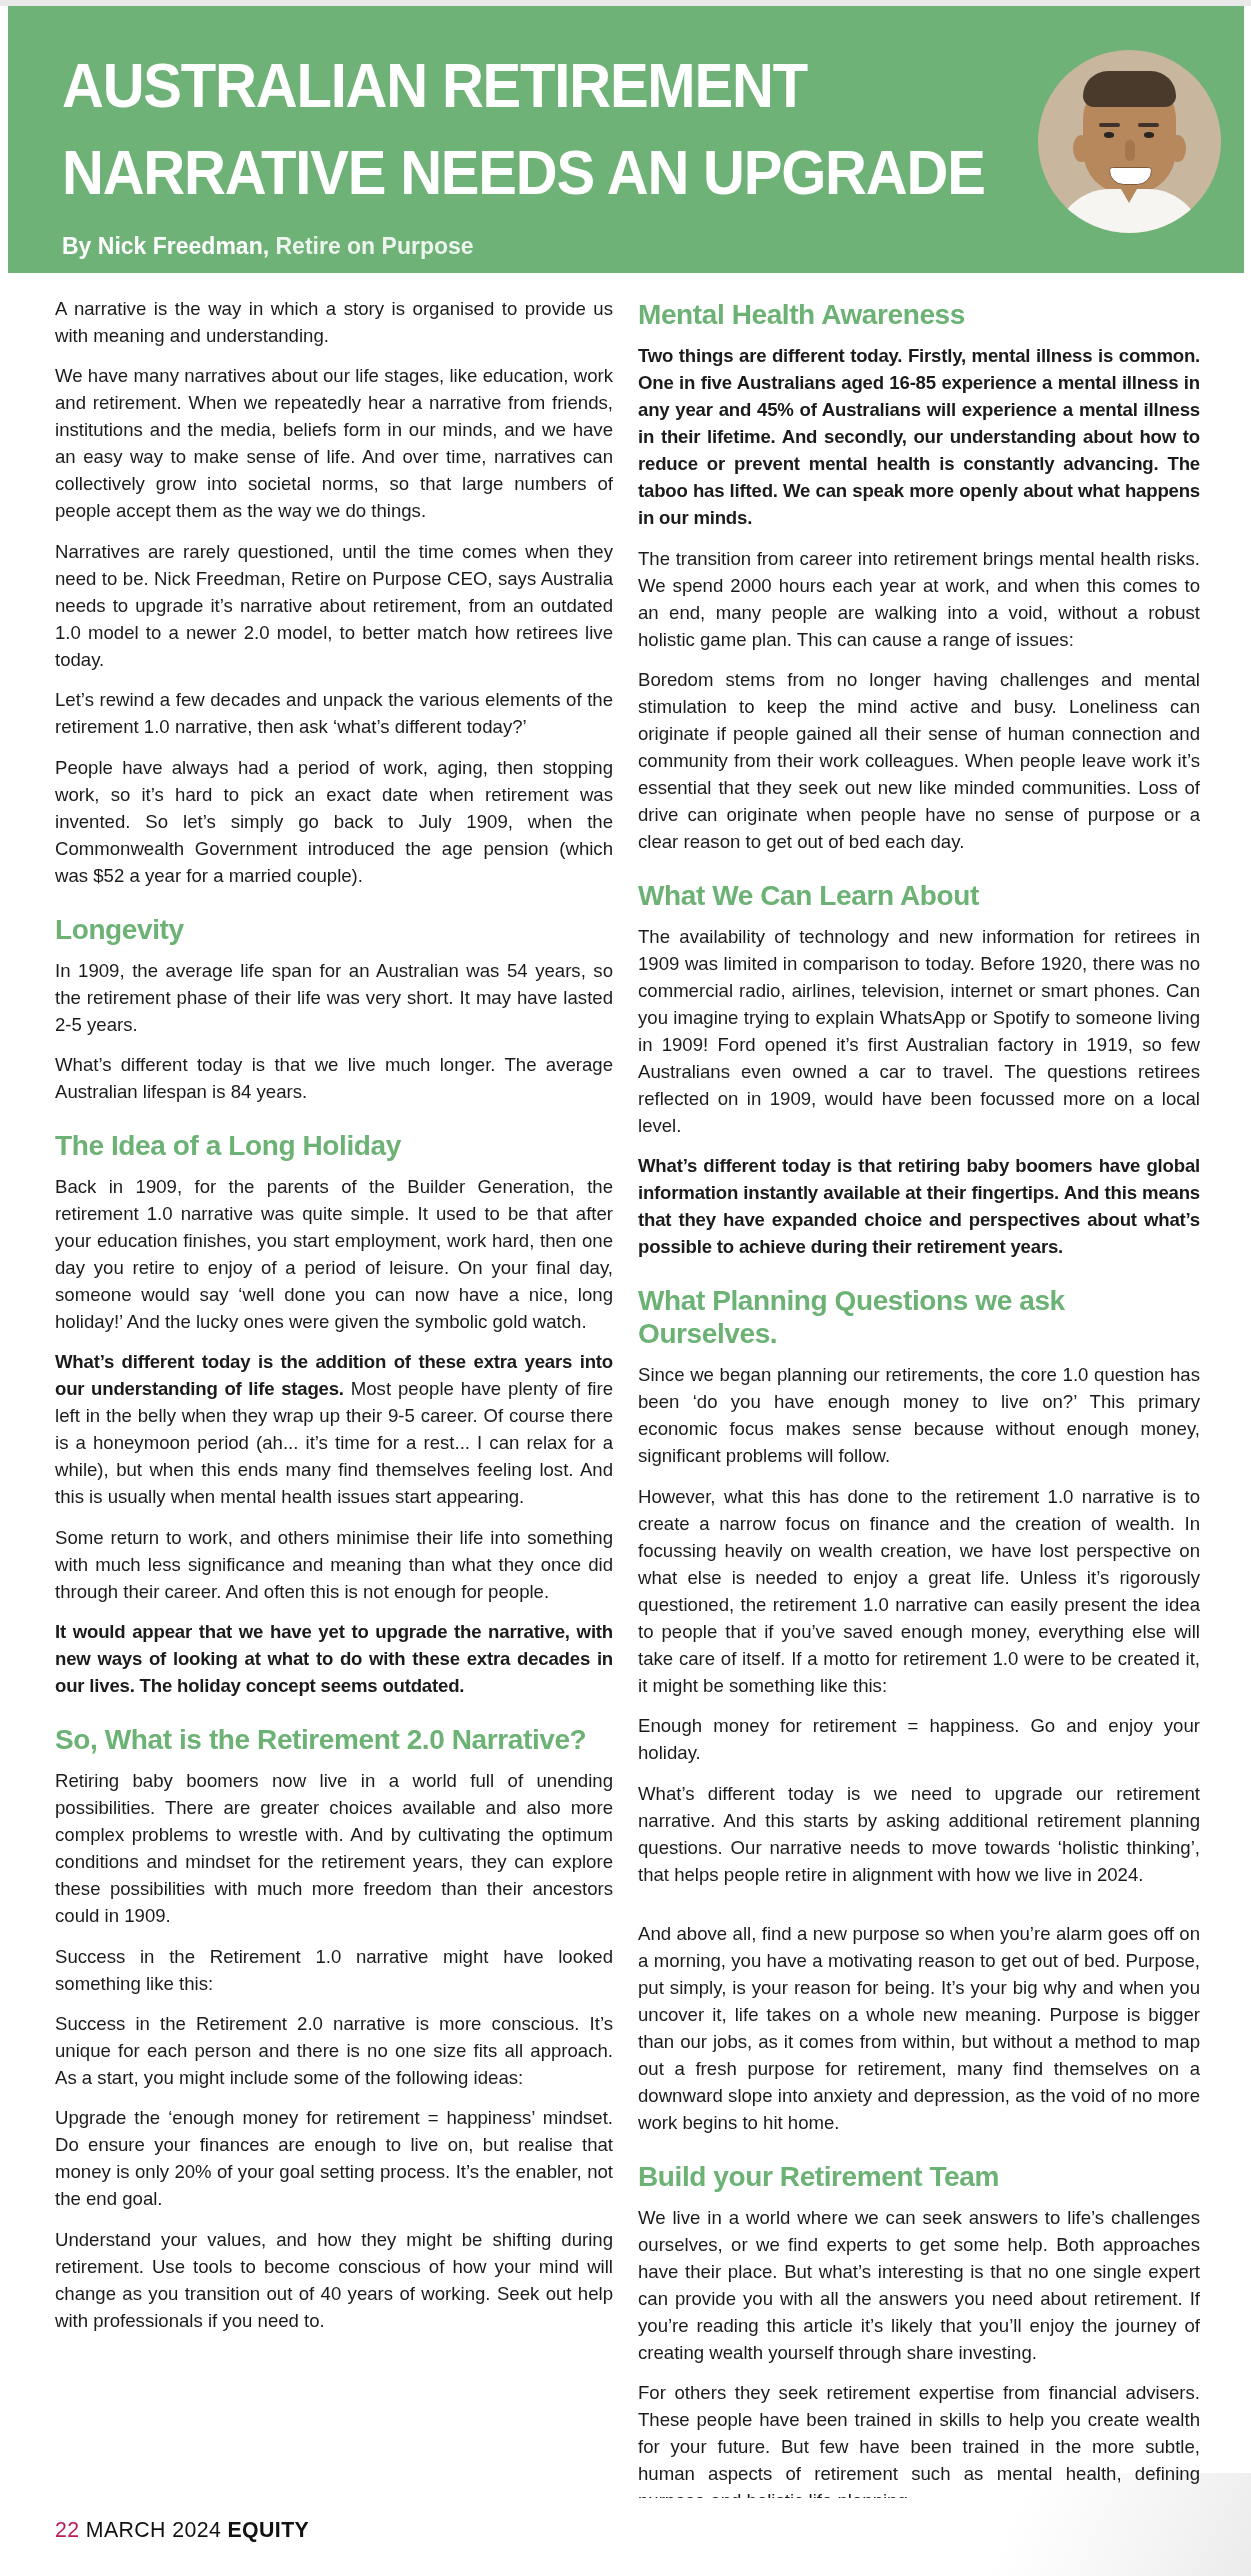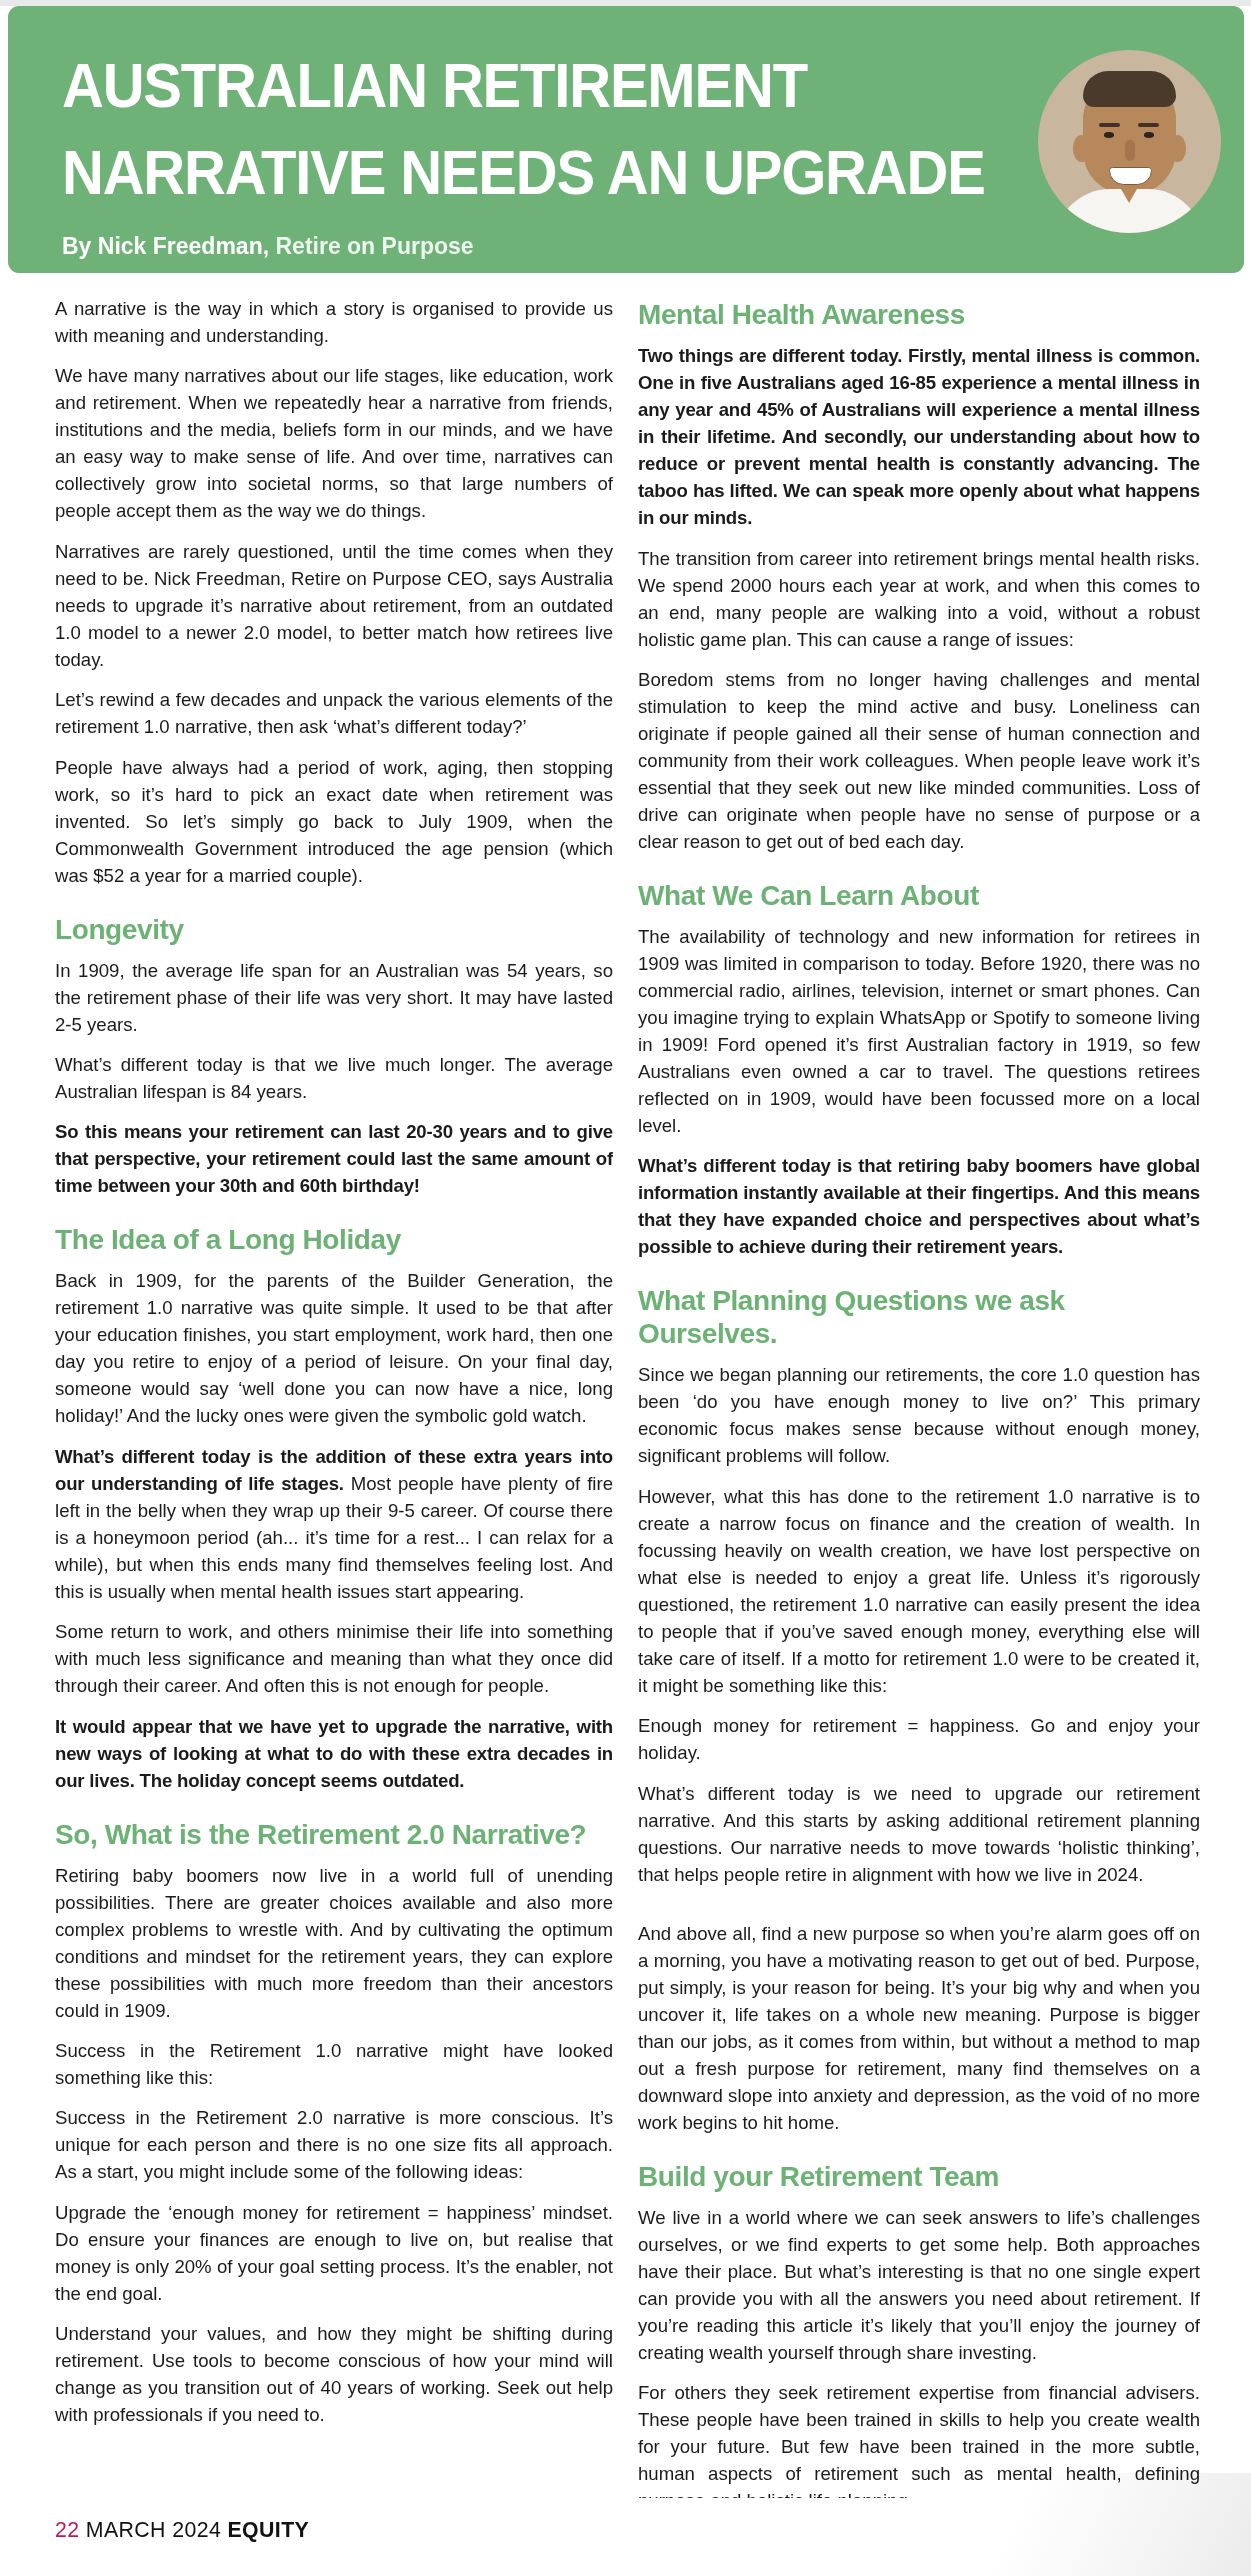--- a/index.html
+++ b/index.html
@@ -1,21 +1,21 @@
 <!DOCTYPE html>
 <html style="font-size:12.6px"><head>
 <meta charset="utf-8">
 <style>
   html,body{margin:0;padding:0;background:#ffffff;}
   .page{position:relative;width:1252px;height:2576px;background:#ffffff;overflow:hidden;
         font-family:"Liberation Sans",sans-serif;}
   .top-strip{position:absolute;left:0;top:0;width:100%;height:5.5px;background:#e9e9e9;}
 
   
-  .header{position:absolute;left:8px;top:6.3px;width:1236px;height:267px;background:#6eb277;border-radius:11px;}
+  .header{position:absolute;left:8px;top:6.3px;width:1236px;height:267px;background:#6eb277;}
   .title{position:absolute;left:54px;top:35px;color:#ffffff;font-weight:800;
          font-size:58px;line-height:81px;letter-spacing:-1.2px;
          transform:scaleY(1.08);transform-origin:left top;white-space:nowrap;}
   .byline{position:absolute;left:54px;top:227px;font-size:23px;color:#ffffff;font-weight:700;}
   .byline .org{font-weight:700;color:rgba(255,255,255,0.88);}
 
   
   .avatar{position:absolute;left:1030px;top:44px;width:183px;height:183px;border-radius:50%;
           background:#c8b69e;overflow:hidden;}
   .av-ear{position:absolute;top:85px;width:17.4px;height:27px;background:#b7885c;border-radius:50%;}
@@ -91,21 +91,20 @@
 
   <div class="column" id="col-0">
       <p class="para"><span>A narrative is the way in which a story is organised to provide us with meaning and understanding.</span></p>
       <p class="para"><span>We have many narratives about our life stages, like education, work and retirement. When we repeatedly hear a narrative from friends, institutions and the media, beliefs form in our minds, and we have an easy way to make sense of life. And over time, narratives can collectively grow into societal norms, so that large numbers of people accept them as the way we do things.</span></p>
       <p class="para"><span>Narratives are rarely questioned, until the time comes when they need to be. Nick Freedman, Retire on Purpose CEO, says Australia needs to upgrade it’s narrative about retirement, from an outdated 1.0 model to a newer 2.0 model, to better match how retirees live today.</span></p>
       <p class="para"><span>Let’s rewind a few decades and unpack the various elements of the retirement 1.0 narrative, then ask </span><span class="run-b">‘what’s different today?’</span></p>
       <p class="para"><span>People have always had a period of work, aging, then stopping work, so it’s hard to pick an exact date when retirement was invented. So let’s simply go back to July 1909, when the Commonwealth Government introduced the age pension (which was $52 a year for a married couple).</span></p>
       <h2 class="heading">Longevity</h2>
       <p class="para"><span>In 1909, the average life span for an Australian was 54 years, so the retirement phase of their life was very short. It may have lasted 2-5 years.</span></p>
       <p class="para"><span>What’s different today is that we live much longer. The average Australian lifespan is 84 years.</span></p>
-      <p class="para"><span class="run-bi">So this means your retirement can last 20-30 years and to give that perspective, your retirement could last the same amount of time between your 30th and 60th birthday!</span></p>
       <h2 class="heading">The Idea of a Long Holiday</h2>
       <p class="para"><span>Back in 1909, for the parents of the Builder Generation, the retirement 1.0 narrative was quite simple. It used to be that after your education finishes, you start employment, work hard, then one day you retire to enjoy of a period of leisure. On your final day, someone would say ‘well done you can now have a nice, long holiday!’ And the lucky ones were given the symbolic gold watch.</span></p>
       <p class="para"><span class="run-bi">What’s different today is the addition of these extra years into our understanding of life stages.</span><span> Most people have plenty of fire left in the belly when they wrap up their 9-5 career. Of course there is a honeymoon period (ah... it’s time for a rest... I can relax for a while), but when this ends many find themselves feeling lost. And this is usually when mental health issues start appearing.</span></p>
       <p class="para"><span>Some return to work, and others minimise their life into something with much less significance and meaning than what they once did through their career. And often this is not enough for people.</span></p>
       <p class="para"><span class="run-bi">It would appear that we have yet to upgrade the narrative, with new ways of looking at what to do with these extra decades in our lives. The holiday concept seems outdated.</span></p>
       <h2 class="heading">So, What is the Retirement 2.0 Narrative?</h2>
       <p class="para"><span>Retiring baby boomers now live in a world full of unending possibilities. There are greater choices available and also more complex problems to wrestle with. And by cultivating the optimum conditions and mindset for the retirement years, they can explore these possibilities with much more freedom than their ancestors could in 1909.</span></p>
       <p class="para"><span>Success in the Retirement 1.0 narrative might have looked something like this:</span></p>
       <p class="para"><span>Success in the Retirement 2.0 narrative is more conscious. It’s unique for each person and there is no one size fits all approach. As a start, you might include some of the following ideas:</span></p>
       <p class="para"><span>Upgrade the ‘enough money for retirement = happiness’ mindset. Do ensure your finances are enough to live on, but realise that money is only 20% of your goal setting process. It’s the enabler, not the end goal.</span></p>

